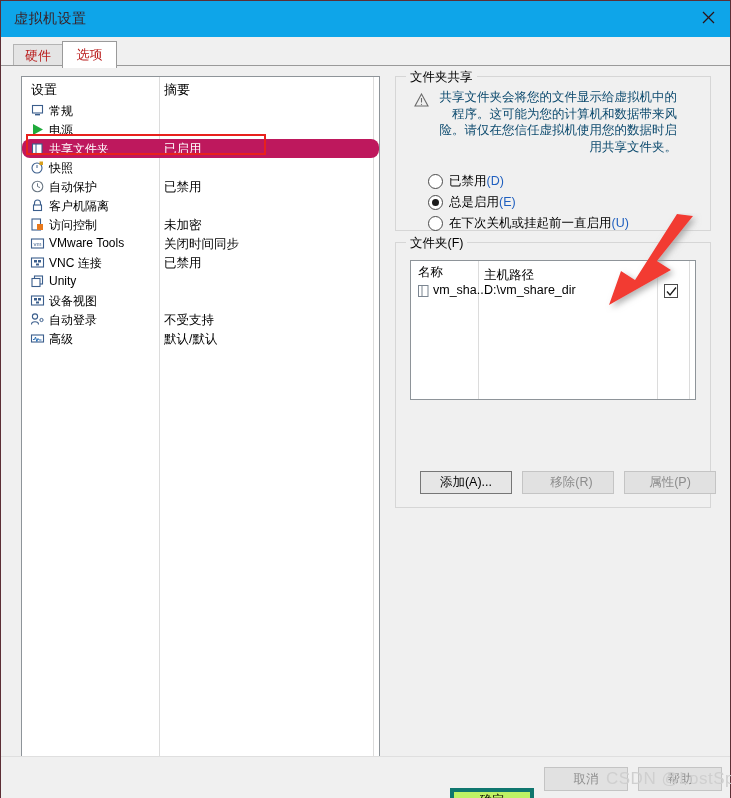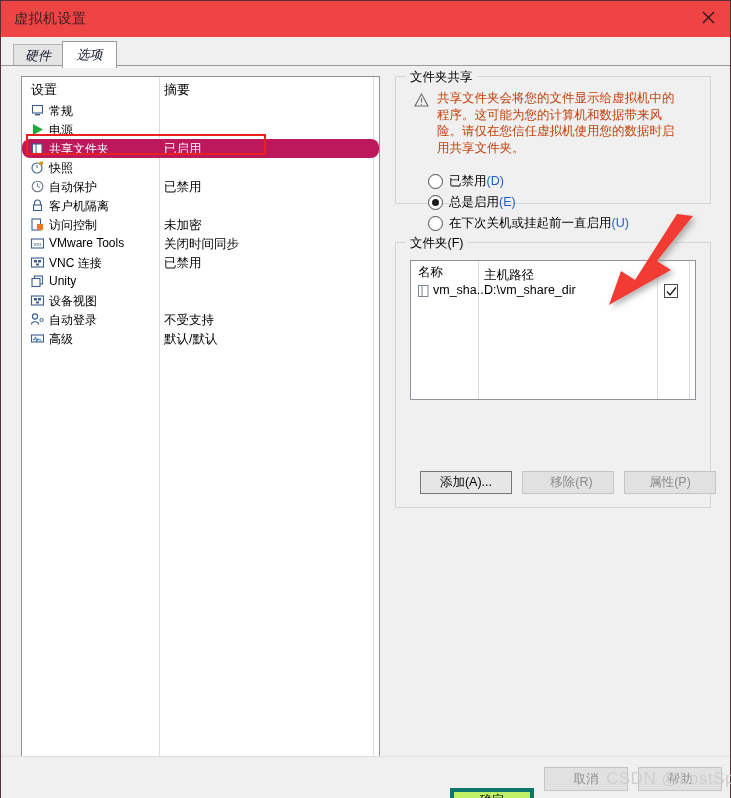--- a/index.html
+++ b/index.html
@@ -13,21 +13,21 @@
     position: relative;
     width: 731px; height: 798px;
     box-sizing: border-box;
     border: 1px solid #5c2e35;
     background: #f0f0f0;
   }
   
   #titlebar {
     position: absolute; left: 0; top: 0;
     width: 729px; height: 36px;
-    background: #ef4444;
+    background: #0ea5e9;
     box-sizing: border-box;
   }
   #title-text {
     position: absolute; left: 13px; top: 9px;
     font-size: 14px; color: #3a1f24;
     letter-spacing: 0.5px;
     white-space: nowrap;
   }
   #close-button {
     position: absolute; right: 0; top: 0;
@@ -41,26 +41,25 @@
   #tabstrip {
     position: absolute; left: 0; top: 36px;
     width: 729px; height: 30px;
     background: #f0f0f0;
   }
   .tab {
     position: absolute; top: 5px;
     height: 25px;
     box-sizing: border-box;
     font-size: 13px;
-    color: #0f172a;
+    color: #b91c1c;
     display: flex; align-items: center; justify-content: center;
     border: 1px solid #b4b4b4;
     border-bottom: none;
     cursor: default;
-    font-style: italic;
   }
   .tab.inactive {
     background: #e4e4e4;
     left: 12px; width: 50px;
     top: 7px; height: 23px;
   }
   .tab.active {
     background: #ffffff;
     left: 61px; width: 55px;
     top: 4px; height: 27px;
@@ -140,33 +139,34 @@
     background: #f0f0f0;
     box-sizing: border-box;
   }
   .groupbox > .gb-title {
     position: absolute; top: -8px; left: 10px;
     background: #f0f0f0;
     padding: 0 4px;
     font-size: 12.5px; color: #000;
     white-space: nowrap;
   }
-  #gb-folder-sharing { left: 394px; top: 10px; width: 316px; height: 128px; }
+  #gb-folder-sharing { left: 394px; top: 10px; width: 316px; height: 155px; text-align: right; }
   #gb-folders        { left: 394px; top: 176px; width: 316px; height: 266px; }
 
   #warn-icon {
     position: absolute; left: 18px; top: 16px;
     width: 15px; height: 14px;
   }
   #warn-text {
     position: absolute; left: 41px; top: 13px;
     width: 240px;
-    font-size: 12.5px; color: #c2410c;
+    font-size: 12.5px; color: #0c4a6e;
     line-height: 16.5px;
     white-space: pre-line;
+    font-family: Liberation Mono, monospace;
   }
 
   .radio-row {
     position: absolute; left: 32px;
     height: 20px;
     font-size: 12.5px;
     display: flex; align-items: center;
     cursor: default;
     white-space: nowrap;
   }

